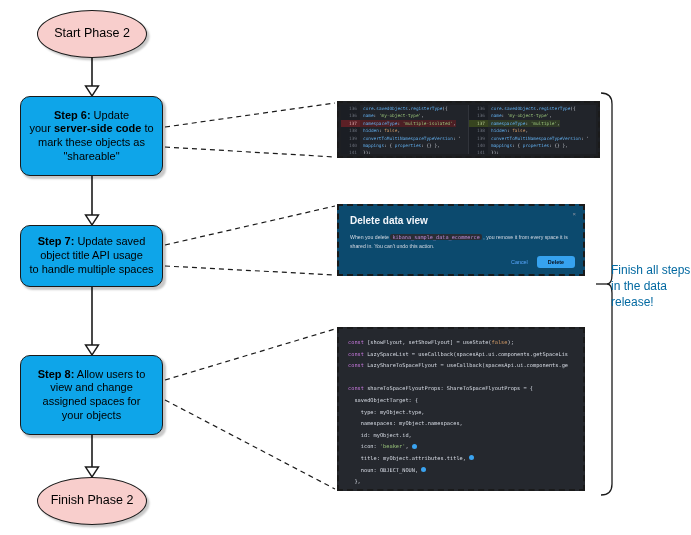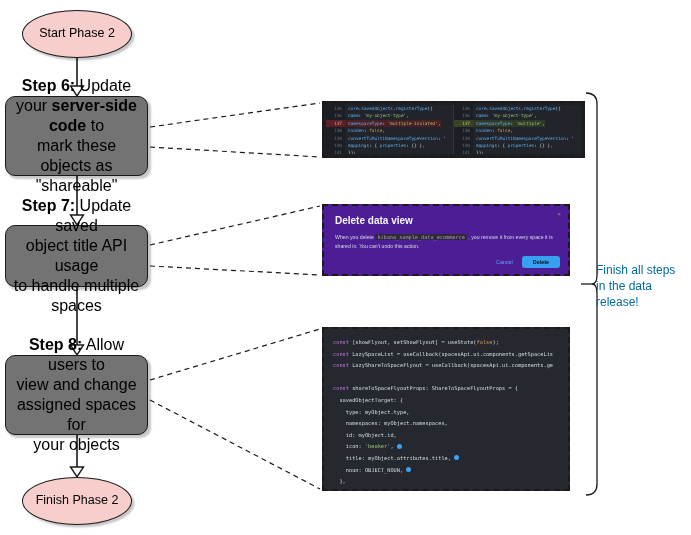--- a/index.html
+++ b/index.html
@@ -1,42 +1,42 @@
 <!DOCTYPE html>
 <html><head>
 <meta charset="utf-8">
 <style>
   html,body{margin:0;padding:0;background:#ffffff;}
   body{width:691px;height:535px;position:relative;overflow:hidden;
        font-family:"Liberation Sans",sans-serif;color:#000;}
-  .canvas{position:absolute;left:0;top:0;width:559px;height:535px;}
+  .canvas{position:absolute;left:15px;top:0;width:559px;height:535px;}
 
   
   .node{position:absolute;box-sizing:border-box;display:flex;align-items:center;
         justify-content:center;text-align:center;line-height:1.25;}
   .terminator{background:#f8cecc;border:1.4px solid #1a1a1a;border-radius:50%;
               font-size:12.5px;box-shadow:2.5px 2.5px 2px rgba(0,0,0,.22);}
-  .stepbox{background:#737373;border:1.4px solid #1a1a1a;border-radius:10px;
-           font-size:16px;padding:4px 6px;box-shadow:2.5px 2.5px 2px rgba(0,0,0,.22);}
+  .stepbox{background:#0ea5e9;border:1.4px solid #1a1a1a;border-radius:10px;
+           font-size:11px;padding:4px 6px;box-shadow:2.5px 2.5px 2px rgba(0,0,0,.22);}
   .stepbox b{font-weight:bold;}
 
   #node-start{left:22px;top:10px;width:110px;height:48px;}
   #node-finish{left:22px;top:477px;width:110px;height:48px;}
   #node-step6{left:5px;top:96px;width:143px;height:80px;}
   #node-step7{left:5px;top:225px;width:143px;height:62px;}
   #node-step8{left:5px;top:355px;width:143px;height:80px;}
 
   
   .wires{position:absolute;left:0;top:0;width:691px;height:535px;overflow:visible;}
 
   
   .shot{position:absolute;box-sizing:border-box;border:2px dashed #1a1a1a;
         background:#1d1f23;overflow:hidden;}
   #shot-code-diff{left:322px;top:101px;width:263px;height:57px;padding:2px;}
-  #shot-modal{left:322px;top:204px;width:248px;height:72px;padding:0;background:#4c1d95;}
+  #shot-modal{left:322px;top:204px;width:248px;height:72px;padding:0;background:#0c4a6e;}
   #shot-code-flyout{left:322px;top:327px;width:248px;height:164px;padding:0;background:#25282e;}
 
   
   .diff{display:flex;width:100%;height:100%;background:#1e2127;}
   .pane{width:50%;height:100%;background:#21242a;overflow:hidden;position:relative;}
   .pane.left{border-right:1px solid #31343b;}
   .drow{display:flex;height:7.4px;line-height:7.4px;white-space:nowrap;
         font-family:"DejaVu Sans Mono",monospace;font-size:4.4px;}
   .gut{width:16px;min-width:16px;text-align:right;padding-right:3px;color:#6a6f7a;
        background:#1b1e24;}

